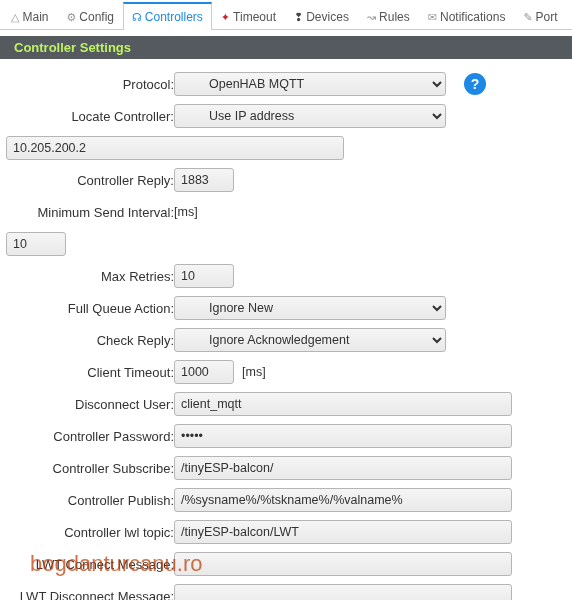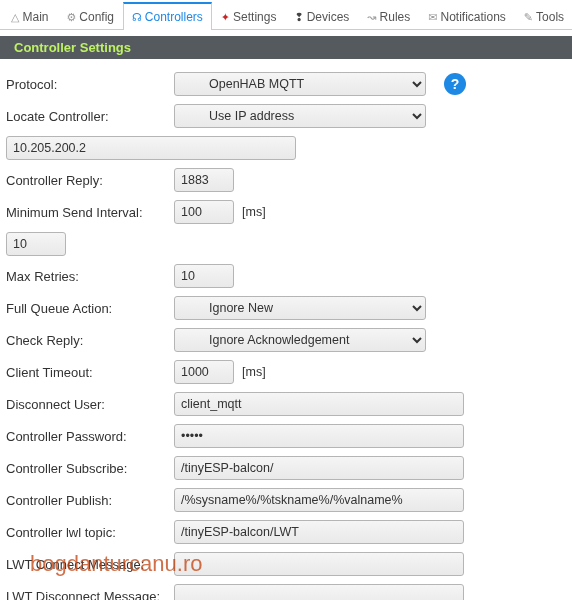--- a/index.html
+++ b/index.html
@@ -59,34 +59,35 @@
     display: flex;
     align-items: center;
     min-height: 30px;
     margin-bottom: 2px;
   }
   .label {
     width: 168px;
     flex: 0 0 168px;
     font-size: 13px;
     color: #333;
+    text-align: right;
   }
   .ctrl { flex: 1; display: flex; align-items: center; gap: 8px; }
   select, input[type="text"], input[type="password"], input[type="number"] {
     font-family: inherit;
     font-size: 12.5px;
     padding: 3px 6px;
     border: 1px solid #b5b5b5;
     border-radius: 3px;
     background: linear-gradient(#f5f5f5, #e9e9e9);
     color: #333;
     height: 24px;
   }
-  select.wide, input.wide { width: 252px; padding-left: 30px; }
-  input.full { width: 290px; }
+  select.wide, input.wide { width: 272px; padding-left: 30px; }
+  input.full { width: 338px; }
   input.num { width: 60px; }
   .unit { color: #333; font-size: 12.5px; }
   .help-badge {
     width: 22px; height: 22px;
     background: #1e88e5;
     color: #fff;
     border-radius: 50%;
     display: inline-flex;
     align-items: center; justify-content: center;
     font-weight: bold;
@@ -118,37 +119,37 @@
   <div class="tab">
     <span class="tab-icon">⚙</span>
     <span>Config</span>
   </div>
   <div class="tab active">
     <span class="tab-icon">☊</span>
     <span>Controllers</span>
   </div>
   <div class="tab">
     <span class="tab-icon red">✦</span>
-    <span>Settings</span>
+    <span>Timeout</span>
   </div>
   <div class="tab">
     <span class="tab-icon dark">❢</span>
     <span>Devices</span>
   </div>
   <div class="tab">
     <span class="tab-icon">↝</span>
     <span>Rules</span>
   </div>
   <div class="tab">
     <span class="tab-icon">✉</span>
     <span>Notifications</span>
   </div>
   <div class="tab">
     <span class="tab-icon">✎</span>
-    <span>Tools</span>
+    <span>Port</span>
   </div>
 </div>
 
 <div class="section-header">Controller Settings</div>
 
 <div class="form">
 
   <div class="row">
     <div class="label">Protocol:</div>
     <div class="ctrl">
@@ -177,21 +178,20 @@
   <div class="row">
     <div class="label">Controller Reply:</div>
     <div class="ctrl">
       <input type="number" class="num" value="1883" style="">
     </div>
   </div>
 
   <div class="row">
     <div class="label">Minimum Send Interval:</div>
     <div class="ctrl">
-      <input type="number" class="num" value="100" style="">
       <span class="unit">[ms]</span>
     </div>
   </div>
 
   <div class="row">
     <div class="ctrl">
       <input type="number" class="num" value="10" style="">
     </div>
   </div>
 

